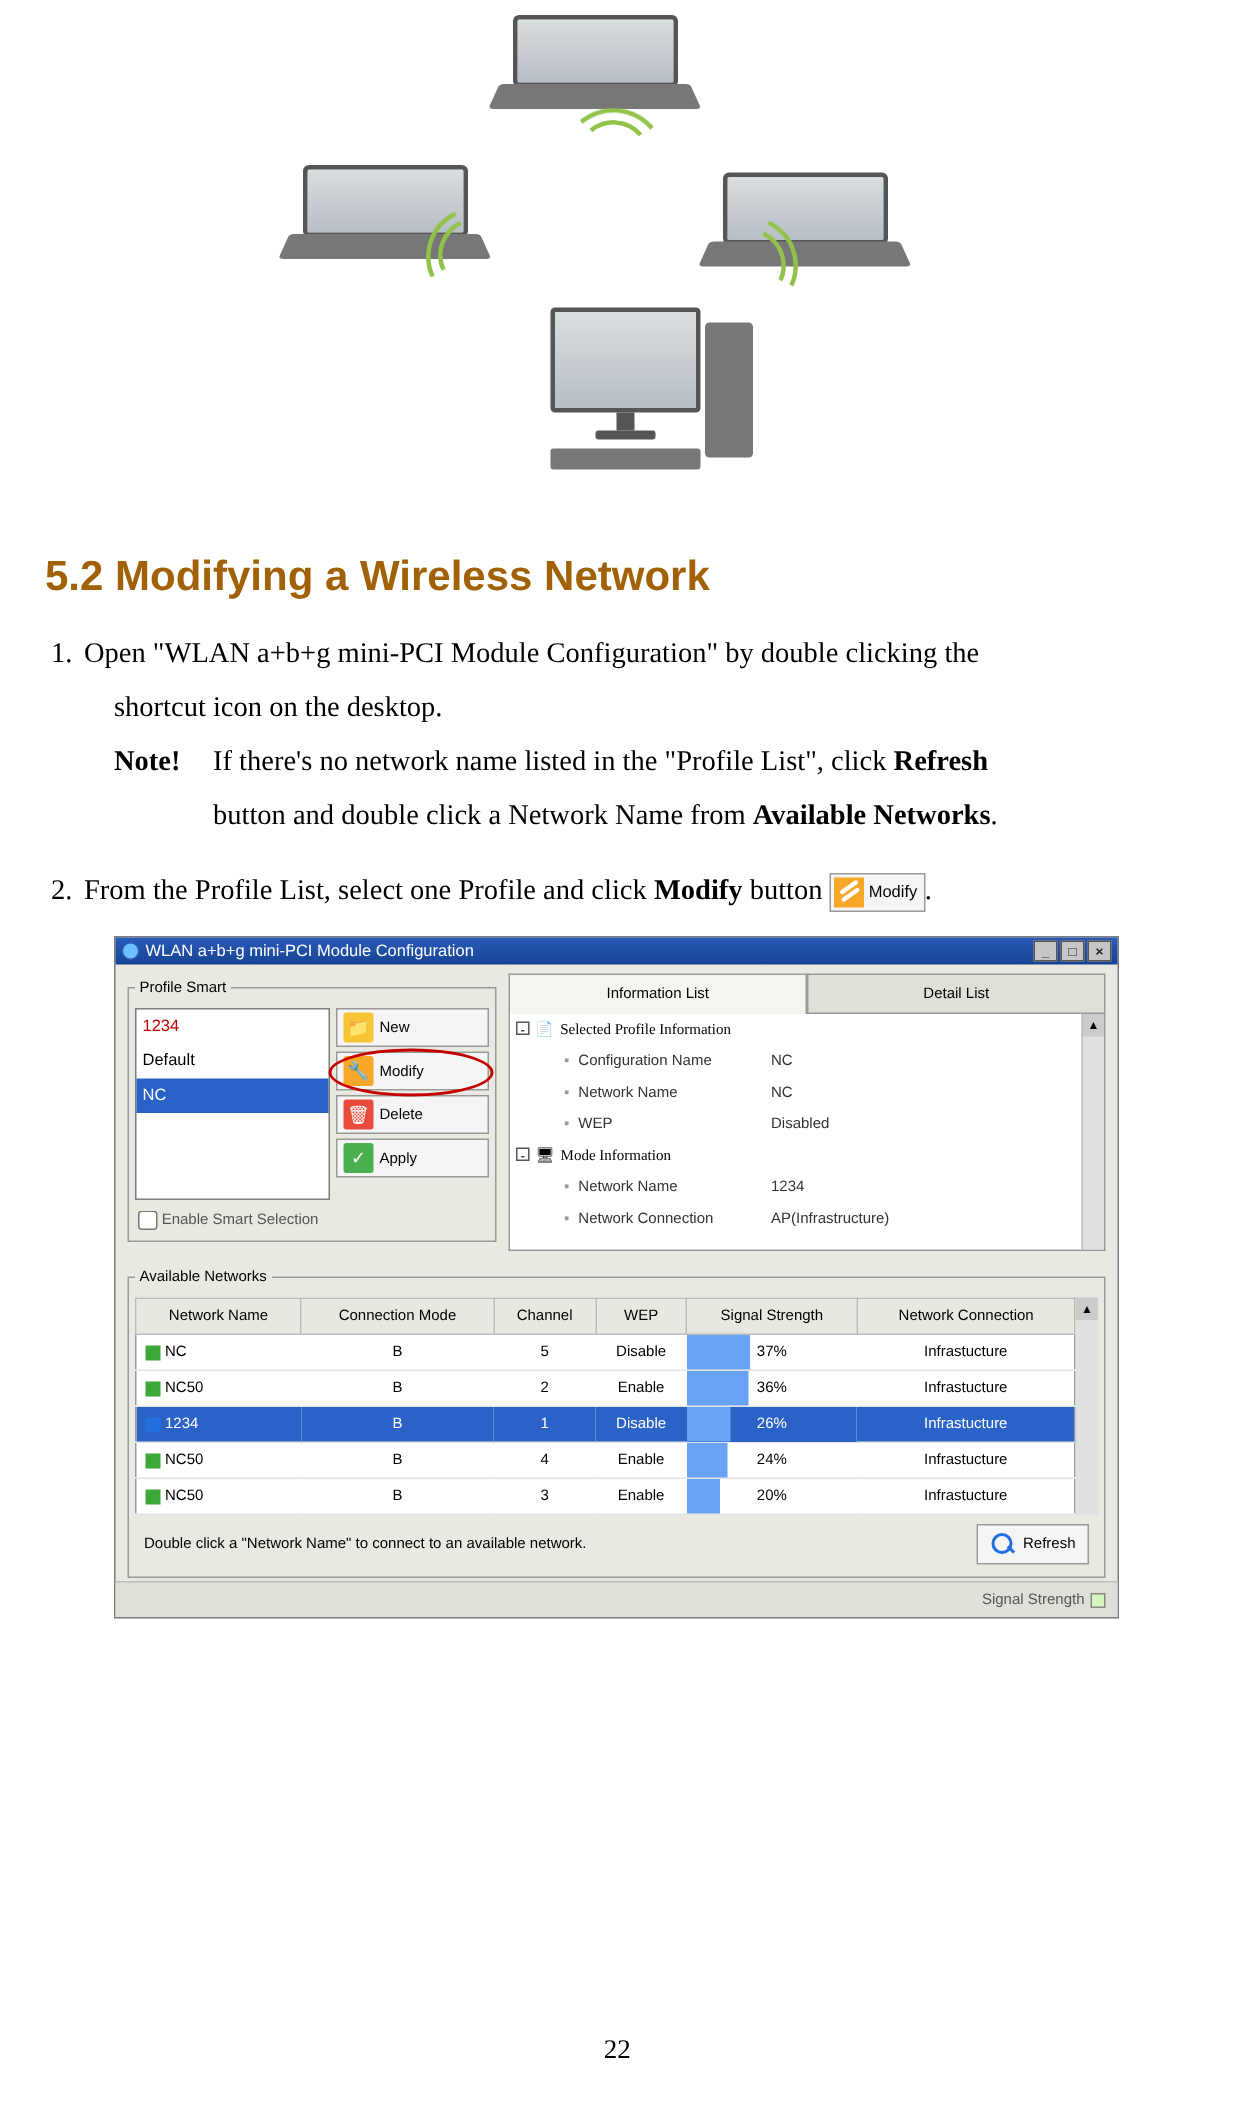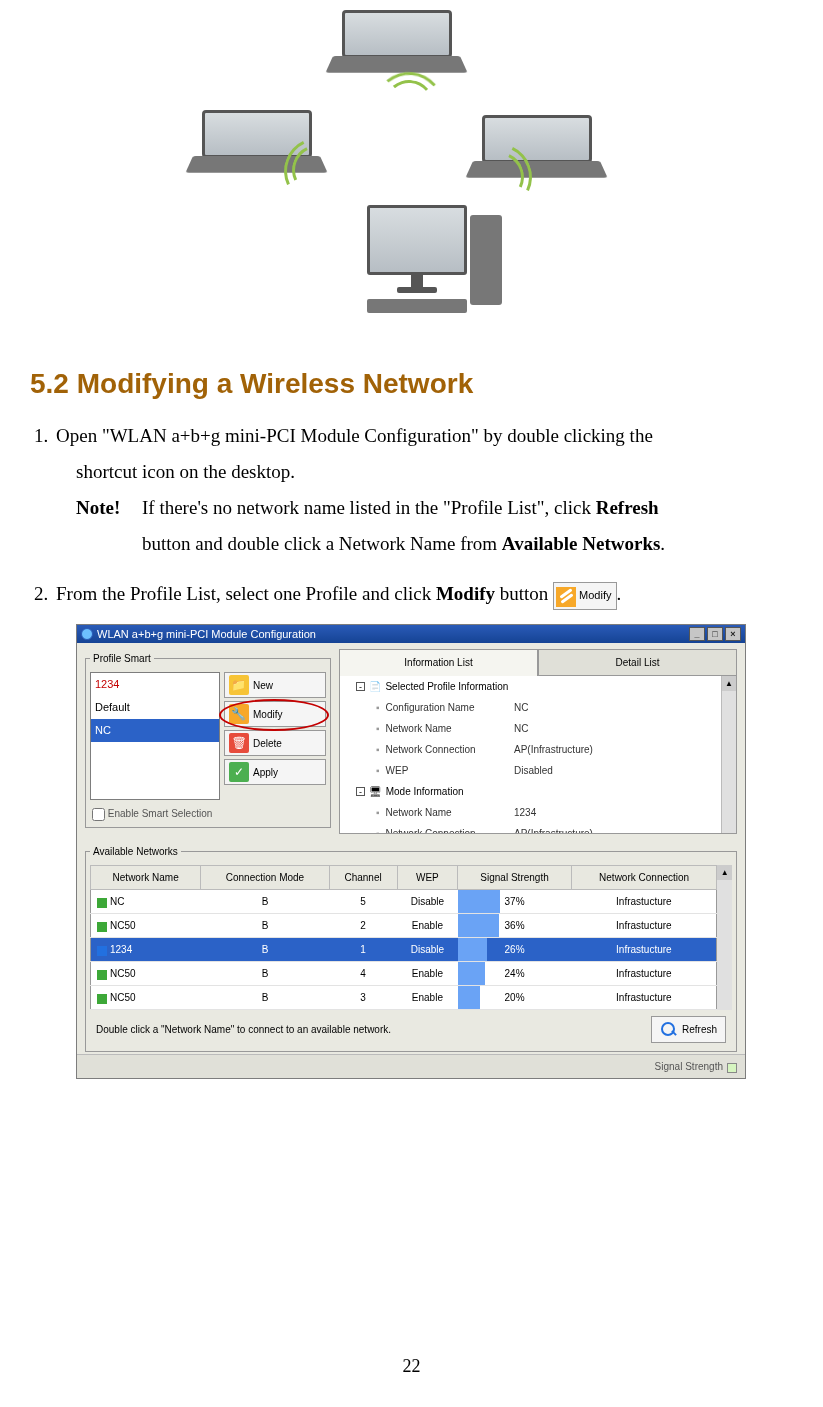--- a/index.html
+++ b/index.html
@@ -188,21 +188,21 @@
     .tab-row > div:first-child{ background:#f5f5f0; border-bottom:none;}
     .info-body {
       border:1px solid #999; border-top:none; background:#fff; height: 158px;
       overflow:hidden; position:relative;
     }
     .info-scroll { position:absolute; right:0; top:0; bottom:0; width:15px; background:#e0e0e0; border-left:1px solid #bbb;}
     .info-scroll .arr{width:100%;height:15px;background:#ccc;display:flex;align-items:center;justify-content:center;font-size:8px;}
     .tree-row{ display:flex; padding:1px 4px; font-size:10px;}
     .tree-row .k{ width: 170px; padding-left: 32px; color:#333;}
     .tree-row .v{ color:#333;}
-    .tree-head{ padding:1px 16px; font-size:10px;}
+    .tree-head{ padding:1px 4px; font-size:10px;font-family:Liberation Serif, serif;}
     .tree-head .box{display:inline-block;width:9px;height:9px;border:1px solid #555;text-align:center;line-height:8px;font-size:9px;margin-right:4px;}
     .tree-head .ico{ margin-right:4px;}
     .bullet{color:#999;margin-right:6px;}
 
     .avail-section { padding: 4px 8px 2px;}
     .avail-section fieldset{ border:1px solid #999; padding:4px;}
     .avail-section legend{font-size:10px; padding:0 3px;}
     .nettable { width:100%; background:#fff; border:1px solid #999; border-collapse:collapse;}
     .nettable th{ background:#e8e8e0; border:1px solid #bbb; font-weight:400; font-size:10px; padding:2px 4px;}
     .nettable td{ border-bottom:1px solid #e3e3e3; font-size:10px; padding:2px 4px; text-align:center;}
@@ -350,24 +350,20 @@
             <div id="sel-rows">
                 <div class="tree-row">
                   <div class="k"><span class="bullet">▪</span>Configuration Name</div>
                   <div class="v">NC</div>
                 </div>
                 <div class="tree-row">
                   <div class="k"><span class="bullet">▪</span>Network Name</div>
                   <div class="v">NC</div>
                 </div>
                 <div class="tree-row">
-                  <div class="k"><span class="bullet">▪</span>Network Connection</div>
-                  <div class="v">AP(Infrastructure)</div>
-                </div>
-                <div class="tree-row">
                   <div class="k"><span class="bullet">▪</span>WEP</div>
                   <div class="v">Disabled</div>
                 </div>
               </div>
             <div class="tree-head"><span class="box">-</span><span class="ico">🖥</span><span>Mode Information</span></div>
             <div id="link-rows">
                 <div class="tree-row">
                   <div class="k"><span class="bullet">▪</span>Network Name</div>
                   <div class="v">1234</div>
                 </div>

